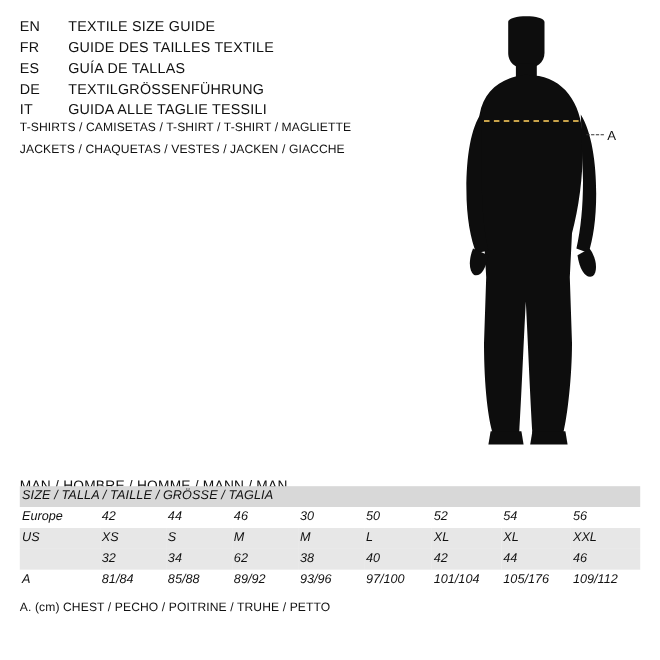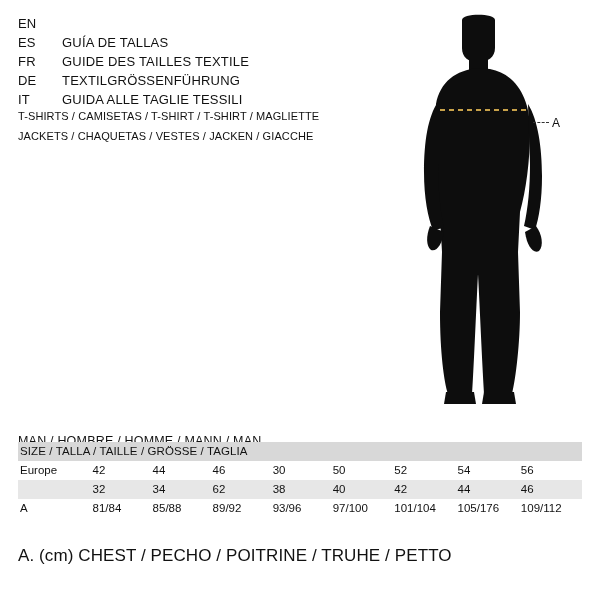--- a/index.html
+++ b/index.html
@@ -95,20 +95,21 @@
     color: #111;
     margin-top: 16px;
   }
 
   
   .table-wrap {
     position: absolute;
     top: 442px;
     left: 18px;
     width: 564px;
+    font-style: italic;
   }
   table.size-table {
     border-collapse: collapse;
     width: 564px;
     font-size: 11.5px;
     color: #111;
   }
   table.size-table td, table.size-table th {
     padding: 0;
     height: 19px;
@@ -135,41 +136,42 @@
   .cell {
     width: 68px;
     padding-left: 2px !important;
   }
 
   
   .footnote {
     position: absolute;
     top: 546px;
     left: 18px;
-    font-size: 17px;
+    font-size: 11px;
     letter-spacing: 0.1px;
     color: #111;
   }
 </style>
 </head>
 <body>
 
 <div class="page">
 
   <div class="lang-block">
     <div class="lang-row">
       <span class="lang-code">EN</span>
+      <span class="lang-text">TEXTILE SIZE GUIDE</span>
+    </div>
+    <div class="lang-row">
+      <span class="lang-code">FR</span>
+      <span class="lang-text">GUIDE DES TAILLES TEXTILE</span>
     </div>
     <div class="lang-row">
       <span class="lang-code">ES</span>
       <span class="lang-text">GUÍA DE TALLAS</span>
-    </div>
-    <div class="lang-row">
-      <span class="lang-code">FR</span>
-      <span class="lang-text">GUIDE DES TAILLES TEXTILE</span>
     </div>
     <div class="lang-row">
       <span class="lang-code">DE</span>
       <span class="lang-text">TEXTILGRÖSSENFÜHRUNG</span>
     </div>
     <div class="lang-row">
       <span class="lang-code">IT</span>
       <span class="lang-text">GUIDA ALLE TAGLIE TESSILI</span>
     </div>
   </div>
@@ -223,20 +225,31 @@
           <td class="cell">42</td>
           <td class="cell">44</td>
           <td class="cell">46</td>
           <td class="cell">30</td>
           <td class="cell">50</td>
           <td class="cell">52</td>
           <td class="cell">54</td>
           <td class="cell">56</td>
         </tr>
         <tr class="row-shade">
+          <td class="col-label">US</td>
+          <td class="cell">XS</td>
+          <td class="cell">S</td>
+          <td class="cell">M</td>
+          <td class="cell">M</td>
+          <td class="cell">L</td>
+          <td class="cell">XL</td>
+          <td class="cell">XL</td>
+          <td class="cell">XXL</td>
+        </tr>
+        <tr class="row-shade">
           <td class="col-label"></td>
           <td class="cell">32</td>
           <td class="cell">34</td>
           <td class="cell">62</td>
           <td class="cell">38</td>
           <td class="cell">40</td>
           <td class="cell">42</td>
           <td class="cell">44</td>
           <td class="cell">46</td>
         </tr>

